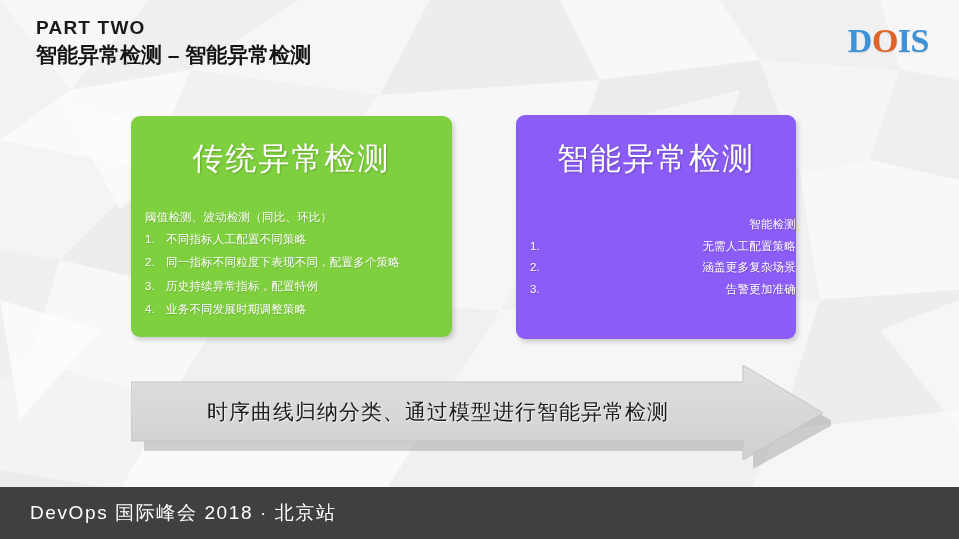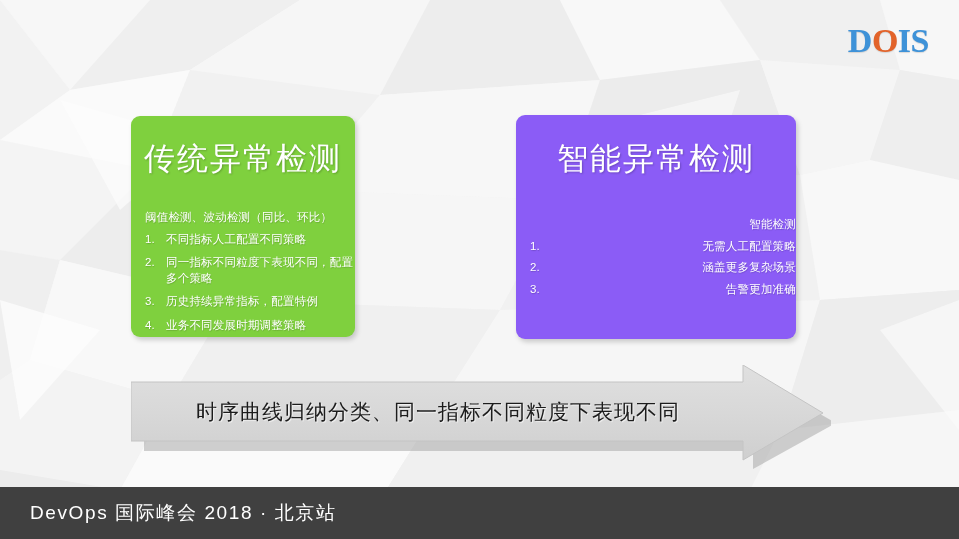--- a/index.html
+++ b/index.html
@@ -68,21 +68,21 @@
     position: absolute;
     border-radius: 9px;
     box-shadow: 2px 3px 5px rgba(0,0,0,0.18);
     color: #ffffff;
     box-sizing: border-box;
     z-index: 4;
   }
   .card-green {
     left: 131px;
     top: 116px;
-    width: 224px;
+    width: 321px;
     height: 221px;
     background: #7fd03e;
   }
   .card-orange {
     left: 516px;
     top: 115px;
     width: 280px;
     height: 224px;
     background: #8b5cf6;
   }
@@ -218,20 +218,24 @@
       <polygon points="120,490 380,500 340,539 60,539" fill="#f4f4f4"></polygon>
       <polygon points="380,500 740,510 700,539 340,539" fill="#efefef"></polygon>
       <polygon points="740,510 959,520 959,539 700,539" fill="#f7f7f7"></polygon>
       <polygon points="60,100 200,140 120,210" fill="#fcfcfc" opacity="0.7"></polygon>
       <polygon points="620,120 740,90 700,210" fill="#fcfcfc" opacity="0.6"></polygon>
       <polygon points="0,300 100,330 20,420" fill="#fdfdfd" opacity="0.75"></polygon>
       <polygon points="880,330 959,300 959,430" fill="#fcfcfc" opacity="0.6"></polygon>
     </g>
   </svg>
 
+  <div class="header">
+    <div class="part-label">PART TWO</div>
+    <div class="slide-title">智能异常检测 – 智能异常检测</div>
+  </div>
 
   <div class="logo"><span class="lg-b">D</span><span class="lg-o">O</span><span class="lg-b">IS</span></div>
 
   <div class="card card-green">
     <div class="card-title">传统异常检测</div>
     <div class="card-body">
       <div class="lead">阈值检测、波动检测（同比、环比）</div>
       <ul class="num-list">
         <li>
           <span class="n">1.</span>
@@ -279,20 +283,20 @@
       <defs>
         <linearGradient id="arrGrad" x1="0" y1="0" x2="0" y2="1">
           <stop offset="0%" stop-color="#e0e0e0"></stop>
           <stop offset="50%" stop-color="#d8d8d8"></stop>
           <stop offset="100%" stop-color="#cfcfcf"></stop>
         </linearGradient>
       </defs>
       <polygon points="8,23 617,23 617,6 700,53 617,99 617,81 8,81" fill="#9a9a9a" opacity="0.45" transform="translate(5,5)"></polygon>
       <polygon points="0,17 612,17 612,0 692,48 612,95 612,76 0,76" fill="url(#arrGrad)" stroke="#c4c4c4" stroke-width="1"></polygon>
     </svg>
-    <div class="arrow-text">时序曲线归纳分类、同一指标不同粒度下表现不同</div>
+    <div class="arrow-text">时序曲线归纳分类、通过模型进行智能异常检测</div>
   </div>
 
   <div class="footer">
     <div class="footer-text">DevOps 国际峰会 2018 · 北京站</div>
   </div>
 
 </div>
 
 </body></html>

